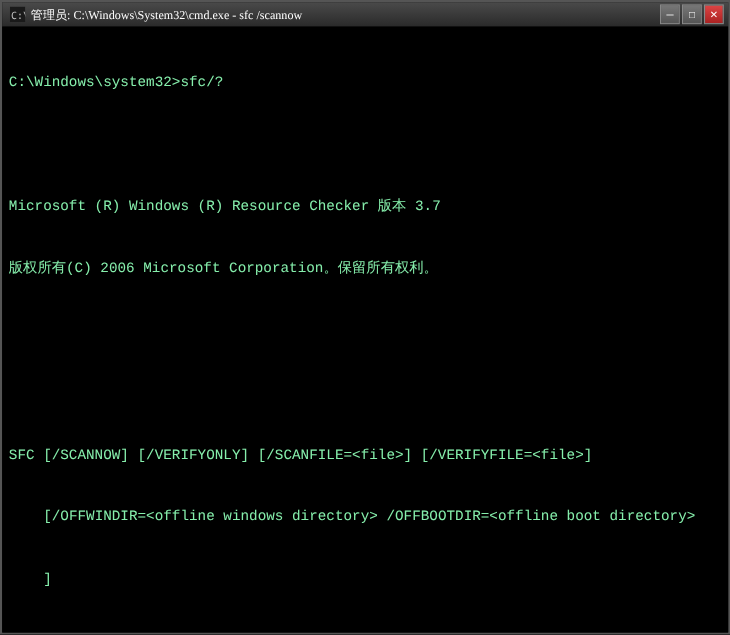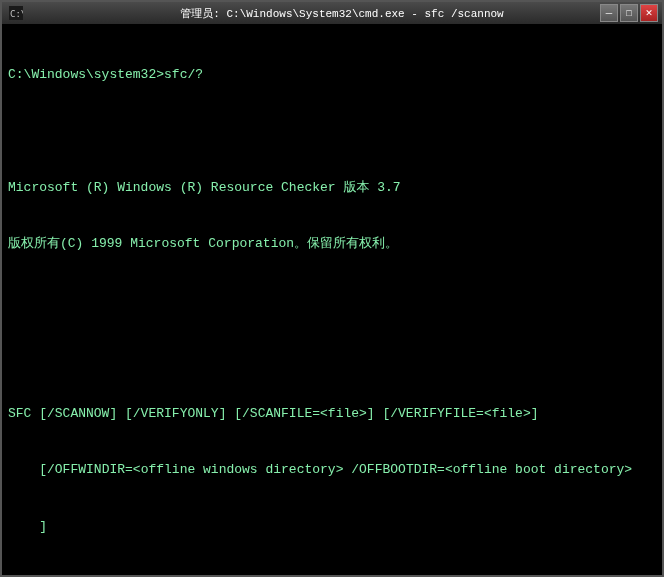--- a/index.html
+++ b/index.html
@@ -39,23 +39,22 @@
     }
 
     .title-bar-icon svg {
       width: 14px;
       height: 14px;
     }
 
     .title-bar-text {
       color: #fff;
       font-size: 11px;
-      font-family: Liberation Mono, monospace;
+      font-family: Liberation Serif, serif;
       flex: 1;
-      text-align: center;
     }
 
     .title-bar-buttons {
       display: flex;
       gap: 2px;
       position: absolute;
       right: 4px;
       top: 2px;
     }
 
@@ -108,21 +107,21 @@
       <div class="tb-btn">─</div>
       <div class="tb-btn">□</div>
       <div class="tb-btn close-btn">✕</div>
     </div>
   </div>
 
   <div class="console-body">
     <span class="line">C:\Windows\system32&gt;sfc/?</span>
     <span class="line">&nbsp;</span>
     <span class="line">Microsoft (R) Windows (R) Resource Checker 版本 3.7</span>
-    <span class="line">版权所有(C) 1999 Microsoft Corporation。保留所有权利。</span>
+    <span class="line">版权所有(C) 2006 Microsoft Corporation。保留所有权利。</span>
     <span class="line">&nbsp;</span>
     <span class="line">&nbsp;</span>
     <span class="line">SFC [/SCANNOW] [/VERIFYONLY] [/SCANFILE=&lt;file&gt;] [/VERIFYFILE=&lt;file&gt;]</span>
     <span class="line">    [/OFFWINDIR=&lt;offline windows directory&gt; /OFFBOOTDIR=&lt;offline boot directory&gt;</span>
     <span class="line">    ]</span>
     
     
     
     
     

